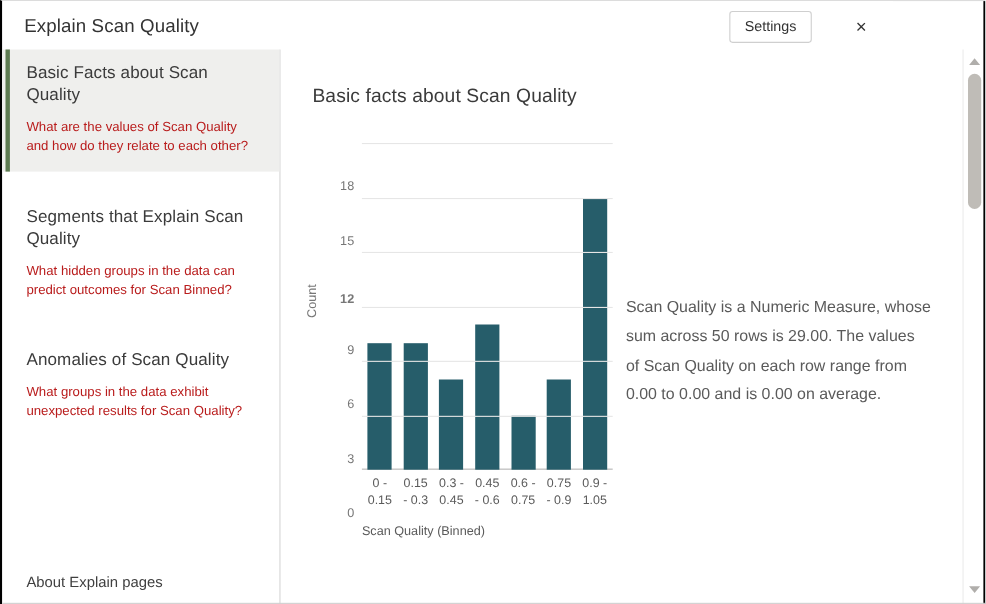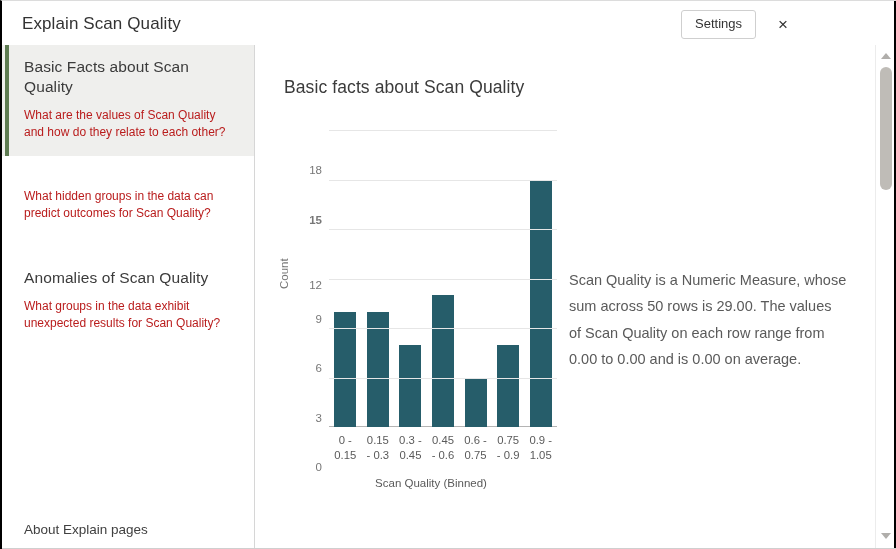--- a/index.html
+++ b/index.html
@@ -36,21 +36,21 @@
     font-size: 17px;
     color: #333333;
     letter-spacing: .1px;
     white-space: nowrap;
   }
   .header-actions {
     position: absolute;
     right: 16px; top: 9px;
     display: flex;
     align-items: center;
-    gap: 6px;
+    gap: 24px;
   }
   .btn {
     font-family: "Liberation Sans", sans-serif;
     font-size: 13px;
     color: #333333;
     background: #ffffff;
     border: 1px solid #cfcfcf;
     border-radius: 3px;
     padding: 6px 13px 7px;
     cursor: pointer;
@@ -204,24 +204,23 @@
   .xtick {
     position: absolute;
     width: 34px;
     text-align: center;
     font-size: 11.3px;
     color: #5a5a5a;
     line-height: 1.35;
   }
   .xlabel {
     position: absolute;
-    left: 51px;
+    left: 63px;
     top: 360px;
     width: 228px;
-    text-align: center;
     font-size: 11.5px;
     color: #5a5a5a;
   }
 
   
   .narrative {
     position: absolute;
     left: 313px;
     top: 222px;
     width: 278px;
@@ -295,21 +294,22 @@
     </div>
   </div>
 
   <div class="sidebar">
     <div class="nav-item selected">
       <div class="nav-title">Basic Facts about Scan Quality</div>
       <div class="nav-desc">What are the values of Scan Quality and how do they relate to each other?</div>
     </div>
     <div class="nav-spacer"></div>
     <div class="nav-item">
-      <div class="nav-desc">What hidden groups in the data can predict outcomes for Scan Quality?</div>
+      <div class="nav-title">Segments that Explain Scan Quality</div>
+      <div class="nav-desc">What hidden groups in the data can predict outcomes for Scan Binned?</div>
     </div>
     <div class="nav-spacer"></div>
     <div class="nav-item">
       <div class="nav-title">Anomalies of Scan Quality</div>
       <div class="nav-desc">What groups in the data exhibit unexpected results for Scan Quality?</div>
     </div>
     <div class="about-link">About Explain pages</div>
   </div>
 
   <div class="main">
@@ -329,23 +329,23 @@
             <div class="bar" title="0.9 - 1.05: 15" style="left: 200.714px; height: 247.5px; background: rgb(38, 93, 106);"></div>
           </div>
       <div class="ytick" style="top: 297px;">0</div>
           <div class="gridline" style="top: 247.5px;"></div>
           <div class="ytick" style="top: 247.5px;">3</div>
           <div class="gridline" style="top: 198px;"></div>
           <div class="ytick" style="top: 198px;">6</div>
           <div class="gridline" style="top: 148.5px;"></div>
           <div class="ytick" style="top: 148.5px;">9</div>
           <div class="gridline" style="top: 99px;"></div>
-          <div class="ytick" style="top: 115px;">12</div>
+          <div class="ytick" style="top: 102px; font-weight: bold;">12</div>
           <div class="gridline" style="top: 49.5px;"></div>
-          <div class="ytick" style="top: 49.5px; font-weight: bold;">15</div>
+          <div class="ytick" style="top: 49.5px;">15</div>
           <div class="gridline" style="top: 0px;"></div>
           <div class="ytick" style="top: 0px;">18</div>
         </div>
       <div class="xticks" id="xticks">
           <div class="xtick" style="left: -0.714286px;">0 -<br>0.15</div>
           <div class="xtick" style="left: 31.8571px;">0.15<br>- 0.3</div>
           <div class="xtick" style="left: 64.4286px;">0.3 -<br>0.45</div>
           <div class="xtick" style="left: 97px;">0.45<br>- 0.6</div>
           <div class="xtick" style="left: 129.571px;">0.6 -<br>0.75</div>
           <div class="xtick" style="left: 162.143px;">0.75<br>- 0.9</div>

